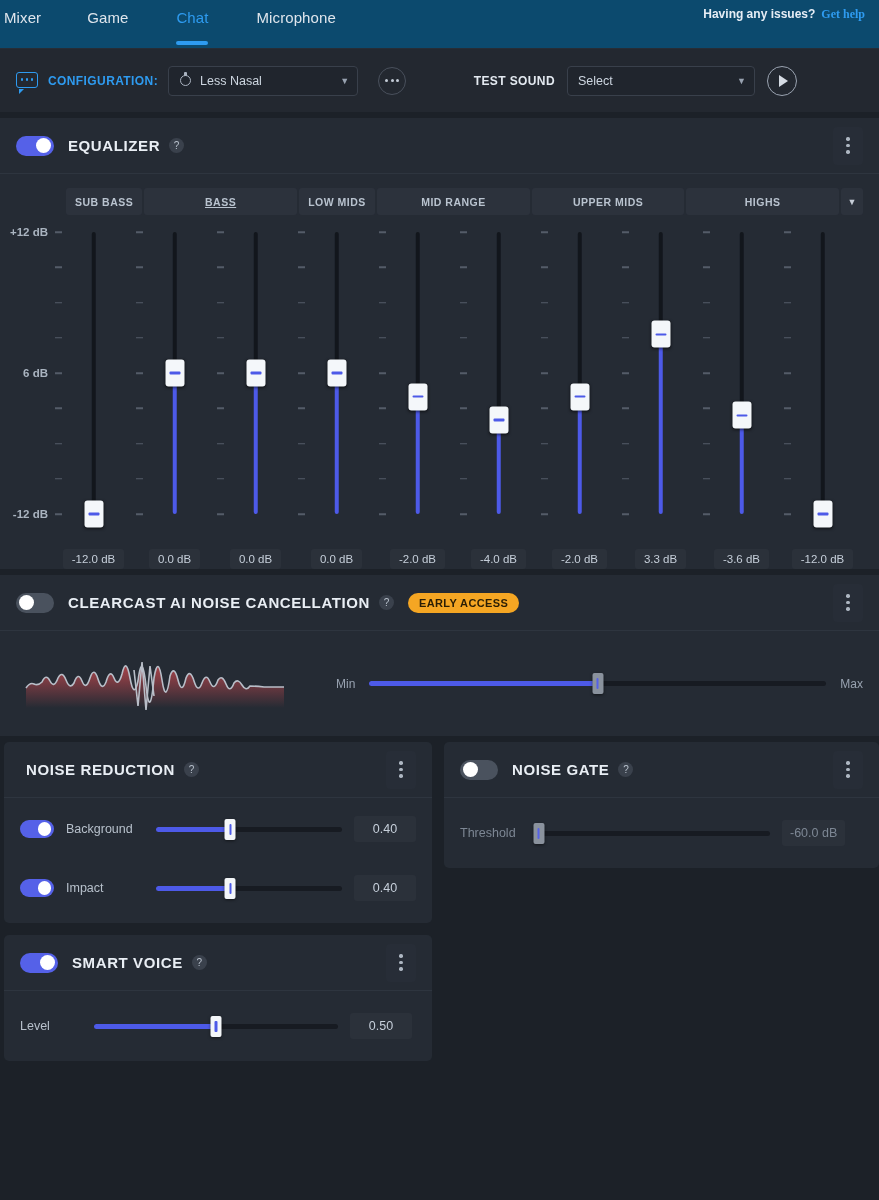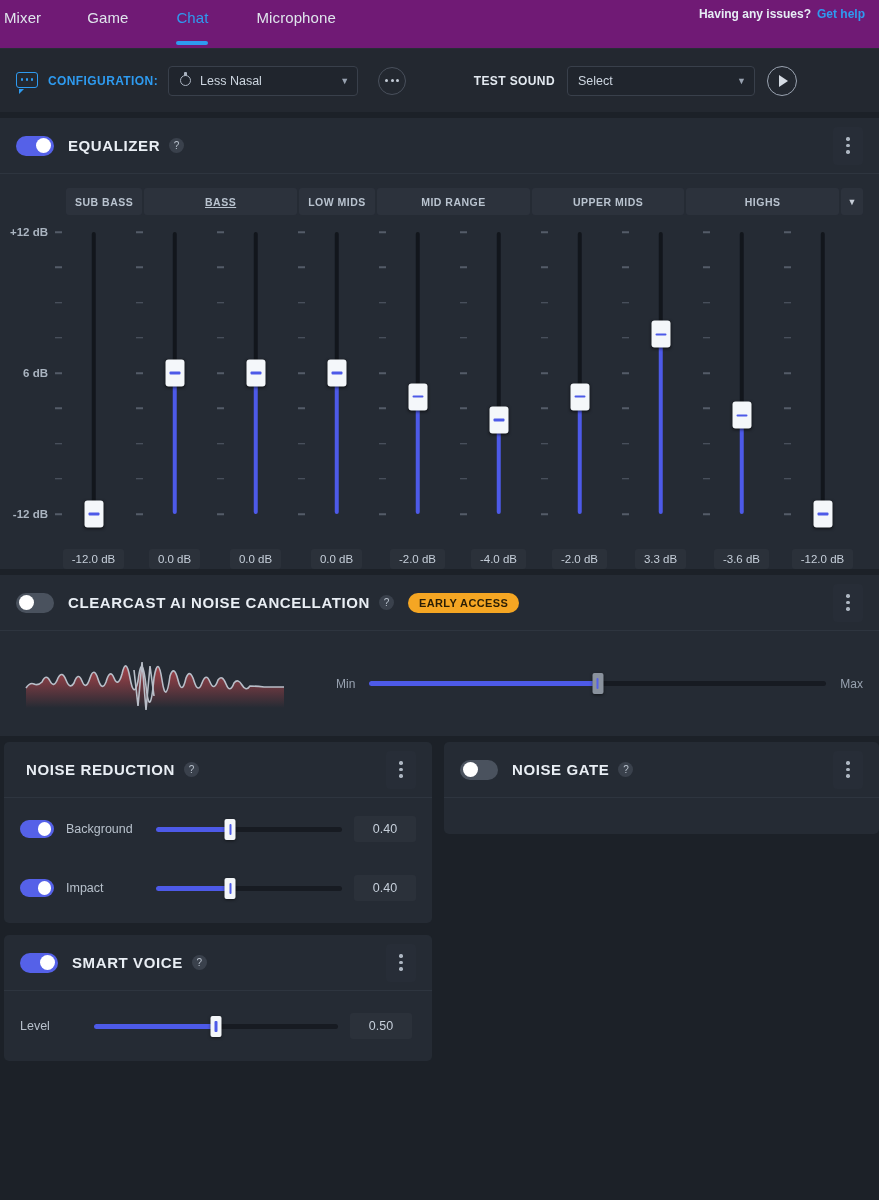--- a/index.html
+++ b/index.html
@@ -8,21 +8,21 @@
     background: #1c2128;
     font-family: "Liberation Sans", sans-serif;
     color: #c9d1d9;
     overflow: hidden;
   }
   .page { width: 879px; height: 1200px; position: relative; background: #1c2128; }
 
   
   .tabbar {
     height: 48px; display: flex; align-items: flex-start;
-    padding: 0 0 0 0; background: #701a75;
+    padding: 0 0 0 0; background: #0c4a6e;
     position: relative;
   }
   .tabs { display: flex; align-items: center; height: 32px; padding-top: 2px; }
   .tab {
     position: relative; padding: 0 24px; height: 40px;
     display: flex; align-items: center; justify-content: center;
     font-size: 15px; color: #dfe5ec; cursor: pointer;
     letter-spacing: .1px;
   }
   .tab:first-child { padding-left: 0px; margin-left: 4px; padding-right: 22px; }
@@ -30,21 +30,21 @@
   .tab.active::after {
     content: ""; position: absolute; bottom: -8px; left: 50%;
     transform: translateX(-50%);
     width: 32px; height: 4px; border-radius: 2px; background: #2e9bf0;
   }
   .help-wrap {
     margin-left: auto; display: flex; align-items: center; gap: 6px;
     font-size: 12px; font-weight: bold; padding-right: 14px; height: 28px;
   }
   .help-q { color: #e6edf5; }
-  .help-link { color: #2e9bf0; cursor: pointer; }
+  .help-link { color: #2e9bf0; cursor: pointer; font-family: Liberation Serif, serif; }
 
   
   .configbar {
     height: 64px; background: #232830; display: flex; align-items: center;
     padding: 0 16px; border-top: 1px solid #272d36;
     position: relative;
   }
   .cfg-left { display: flex; align-items: center; gap: 10px; }
   .speech-icon { width: 22px; height: 18px; position: relative; }
   .speech-icon .bub {
@@ -614,18 +614,27 @@
             </div>
           <span class="card-title">NOISE GATE</span>
           <span class="qmark">?</span>
           <div class="kebab">
               <i></i>
               <i></i>
               <i></i>
             </div>
         </div>
         <div class="panel-body" style="padding-top:18px">
+          <div class="ctrl-row">
+            <span class="ctrl-label wide disabled-txt">Threshold</span>
+            <div class="hslider" style="max-width:236px">
+              <div class="hs-bg"></div>
+              <div class="hs-fill" id="ng-fill" style="width: 2%; background: rgb(23, 27, 34);"></div>
+              <div class="hs-thumb grey" id="ng-thumb" style="left: 2%;"></div>
+            </div>
+            <span class="num-chip disabled-txt">-60.0 dB</span>
+          </div>
         </div>
       </div>
     </div>
   </div>
 
 </div>
 
 </body></html>

